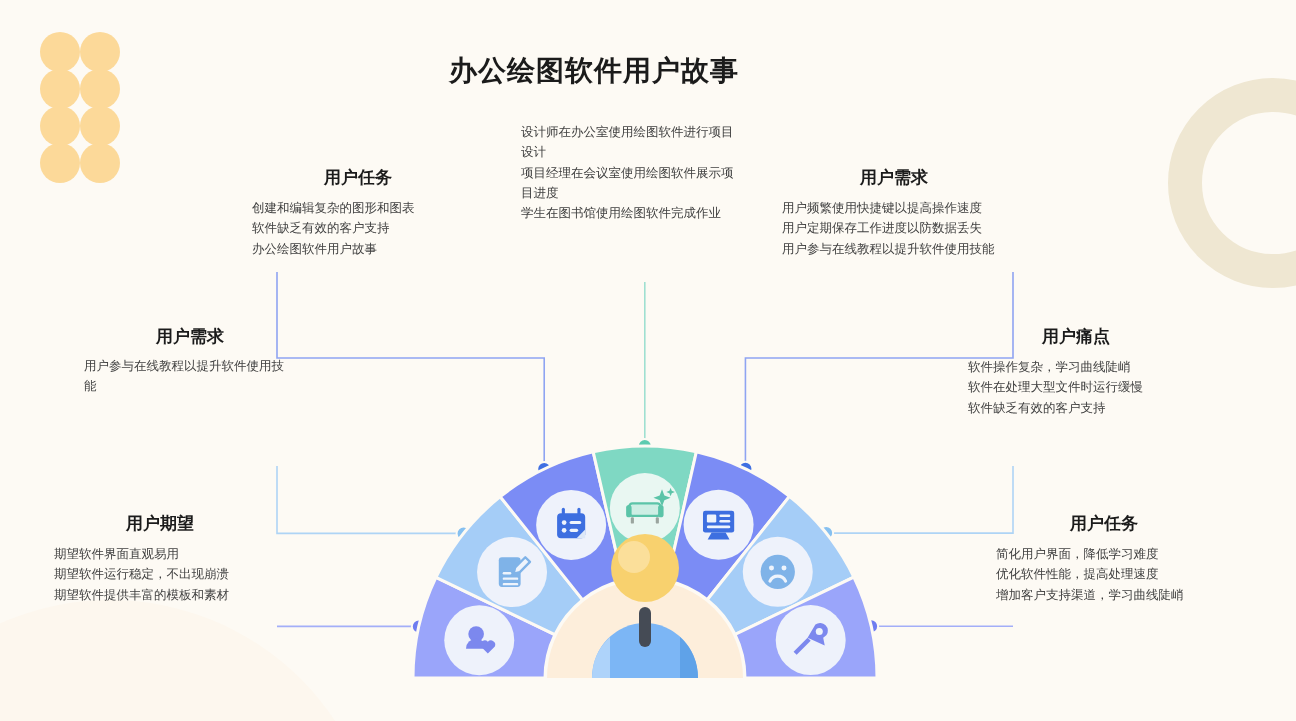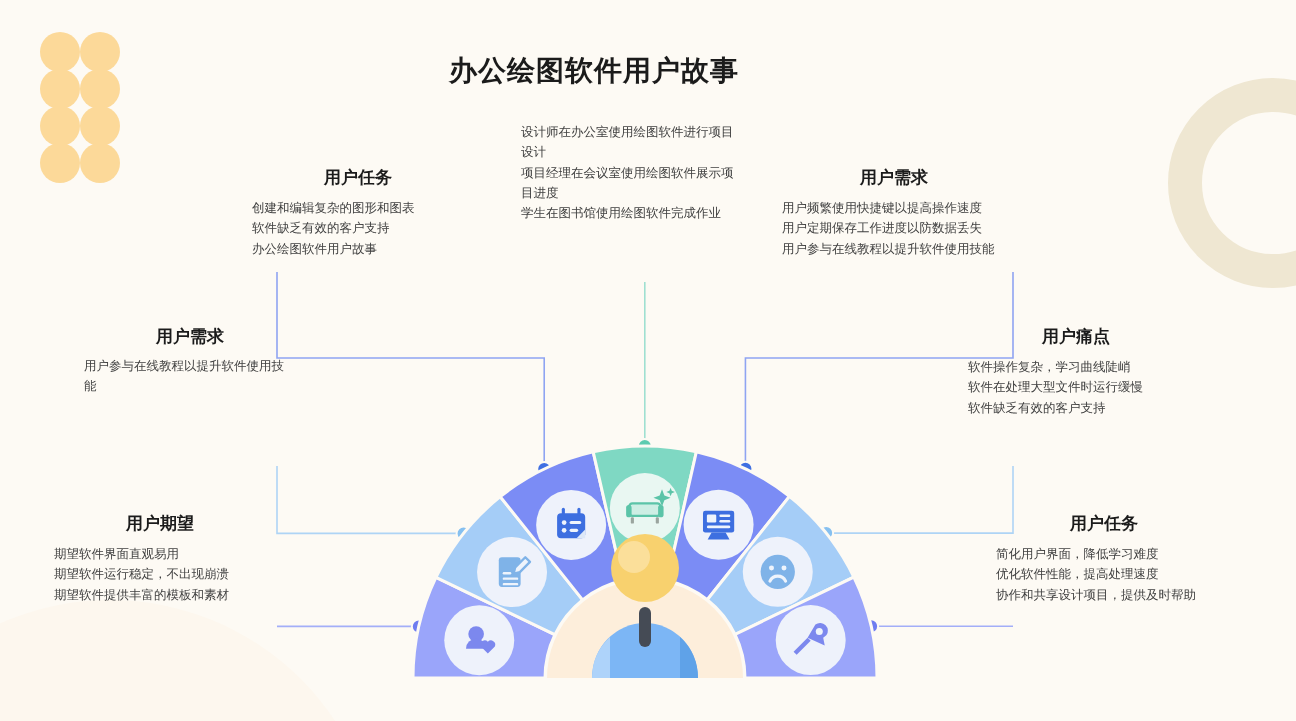--- a/index.html
+++ b/index.html
@@ -267,17 +267,17 @@
         <div>期望软件运行稳定，不出现崩溃</div>
         <div>期望软件提供丰富的模板和素材</div>
       </div>
   </div>
 
   <div class="blk align-right" id="blk-todo">
     <div class="blk-title">用户任务</div>
     <div class="blk-lines">
         <div>简化用户界面，降低学习难度</div>
         <div>优化软件性能，提高处理速度</div>
-        <div>协作和共享设计项目，提供及时帮助</div>
+        <div>增加客户支持渠道，学习曲线陡峭</div>
       </div>
   </div>
 
 </div>
 
 </body></html>

